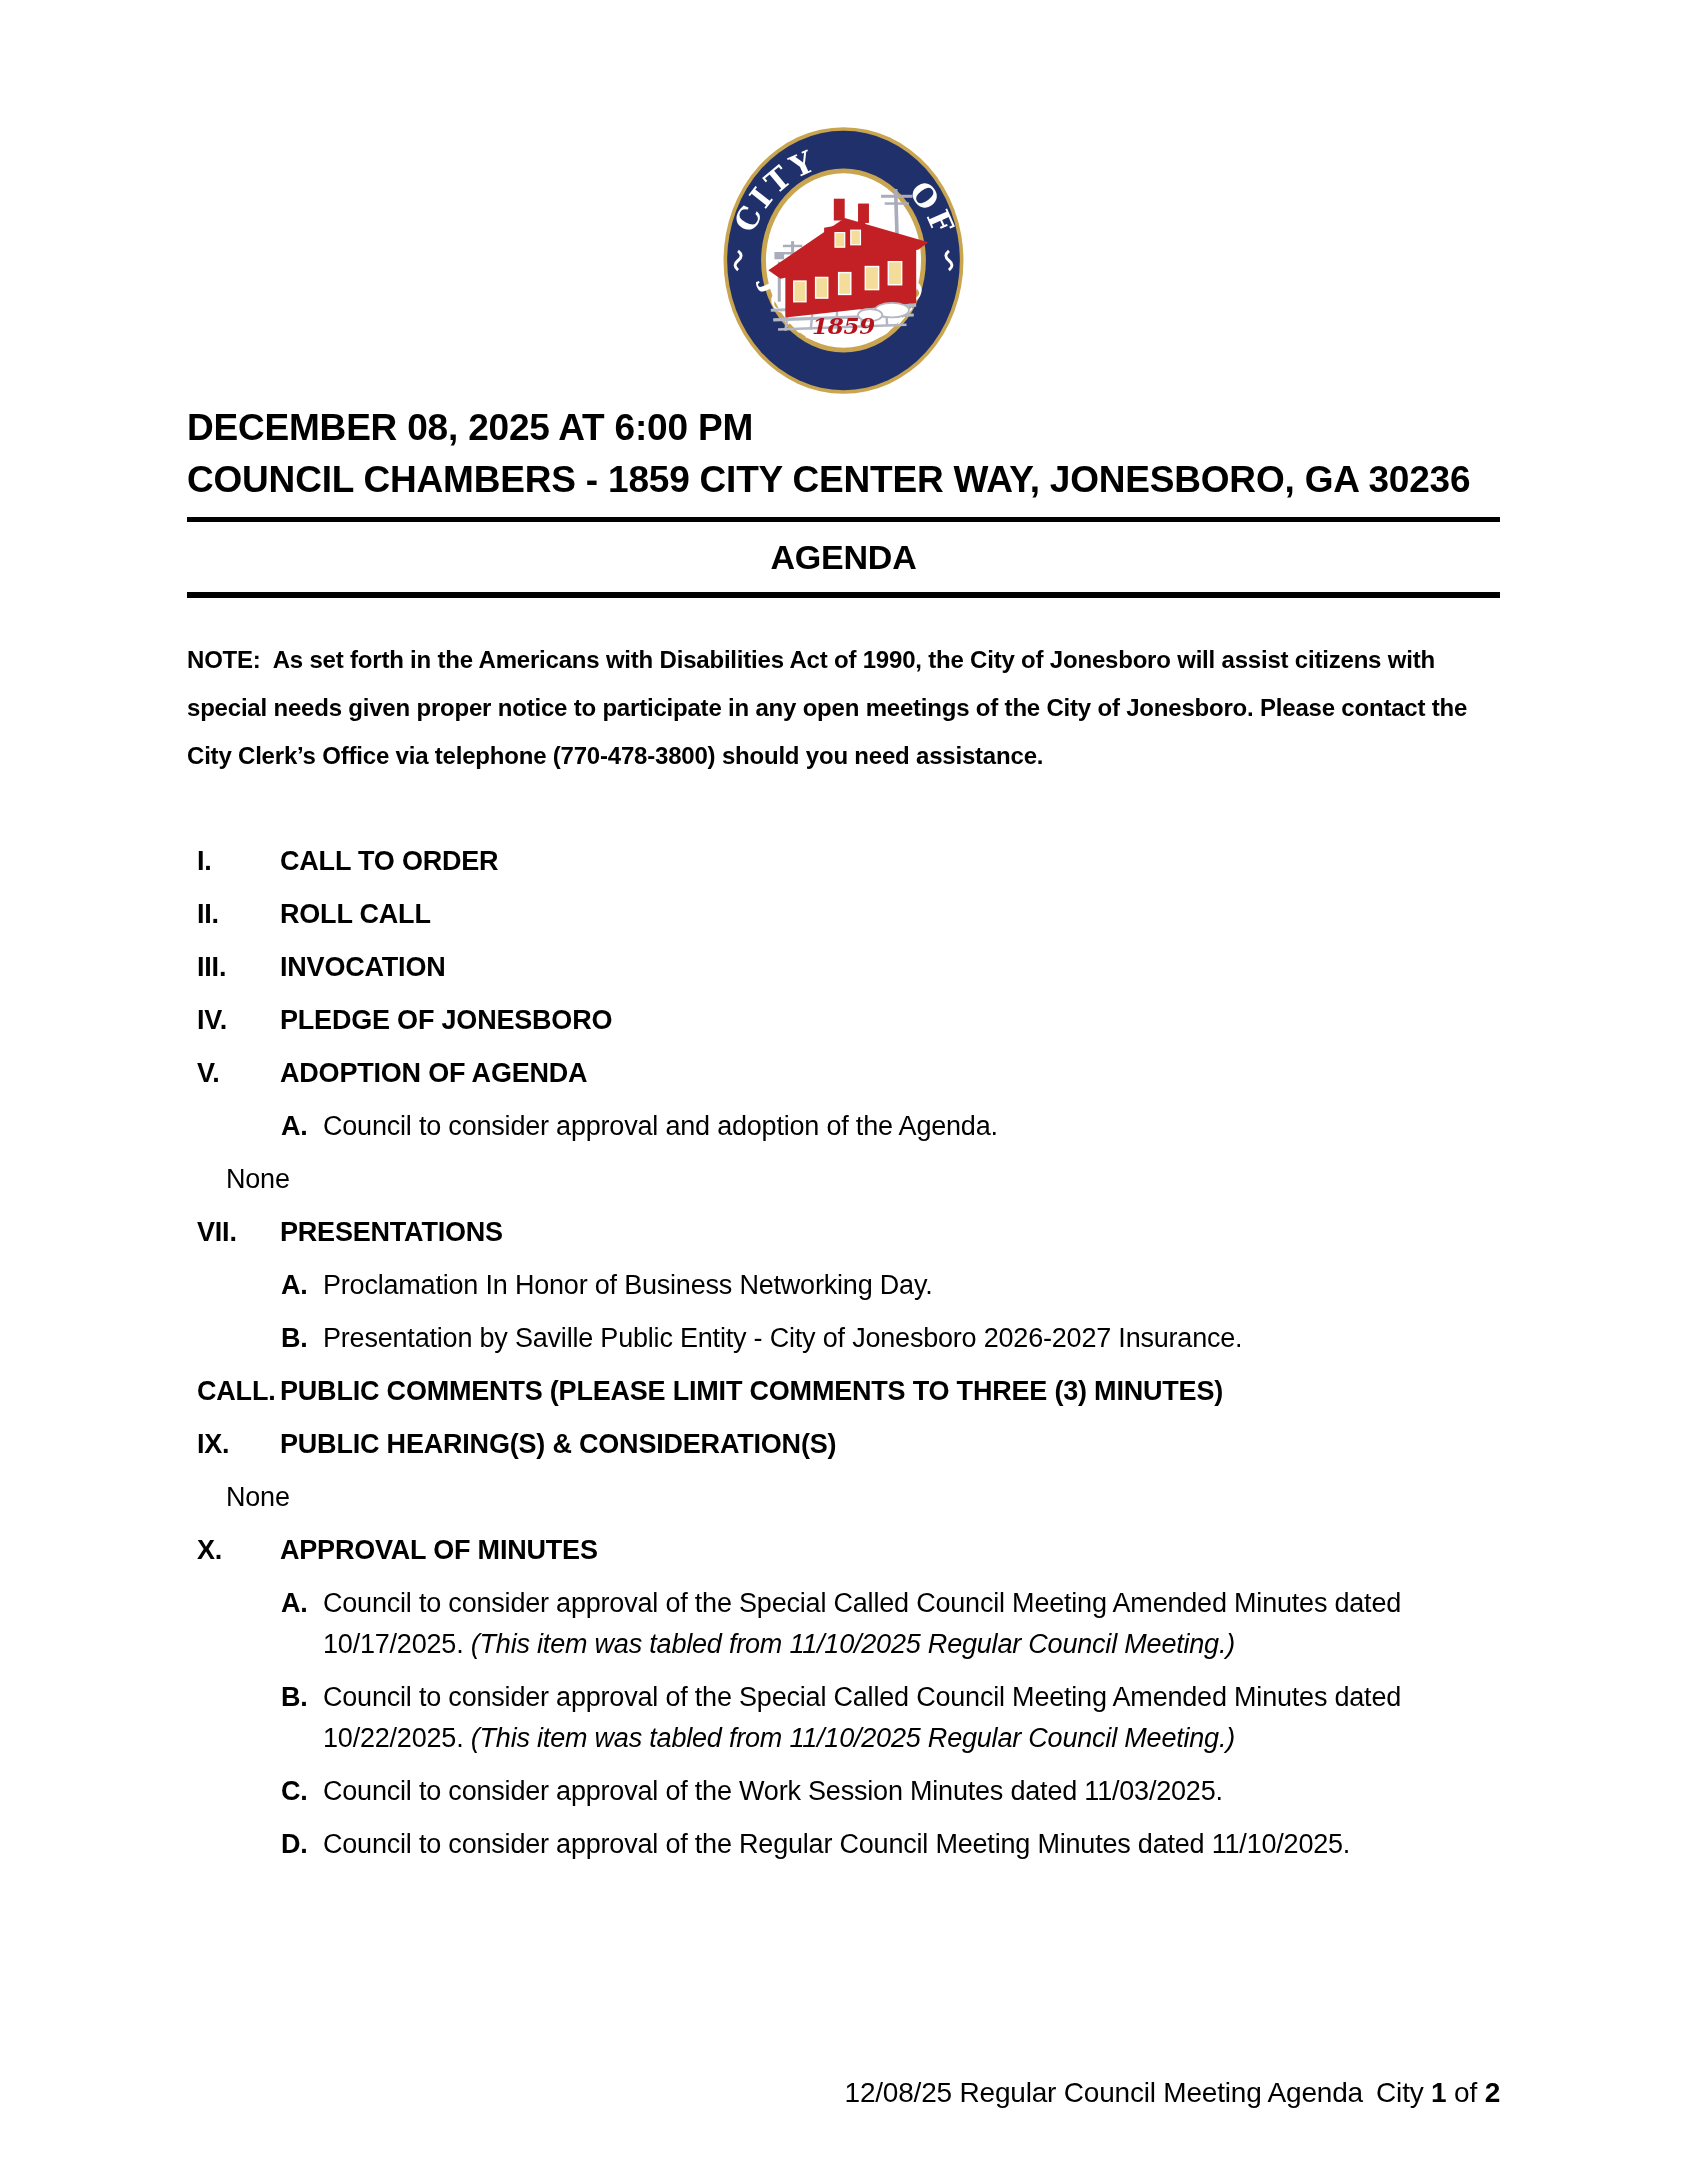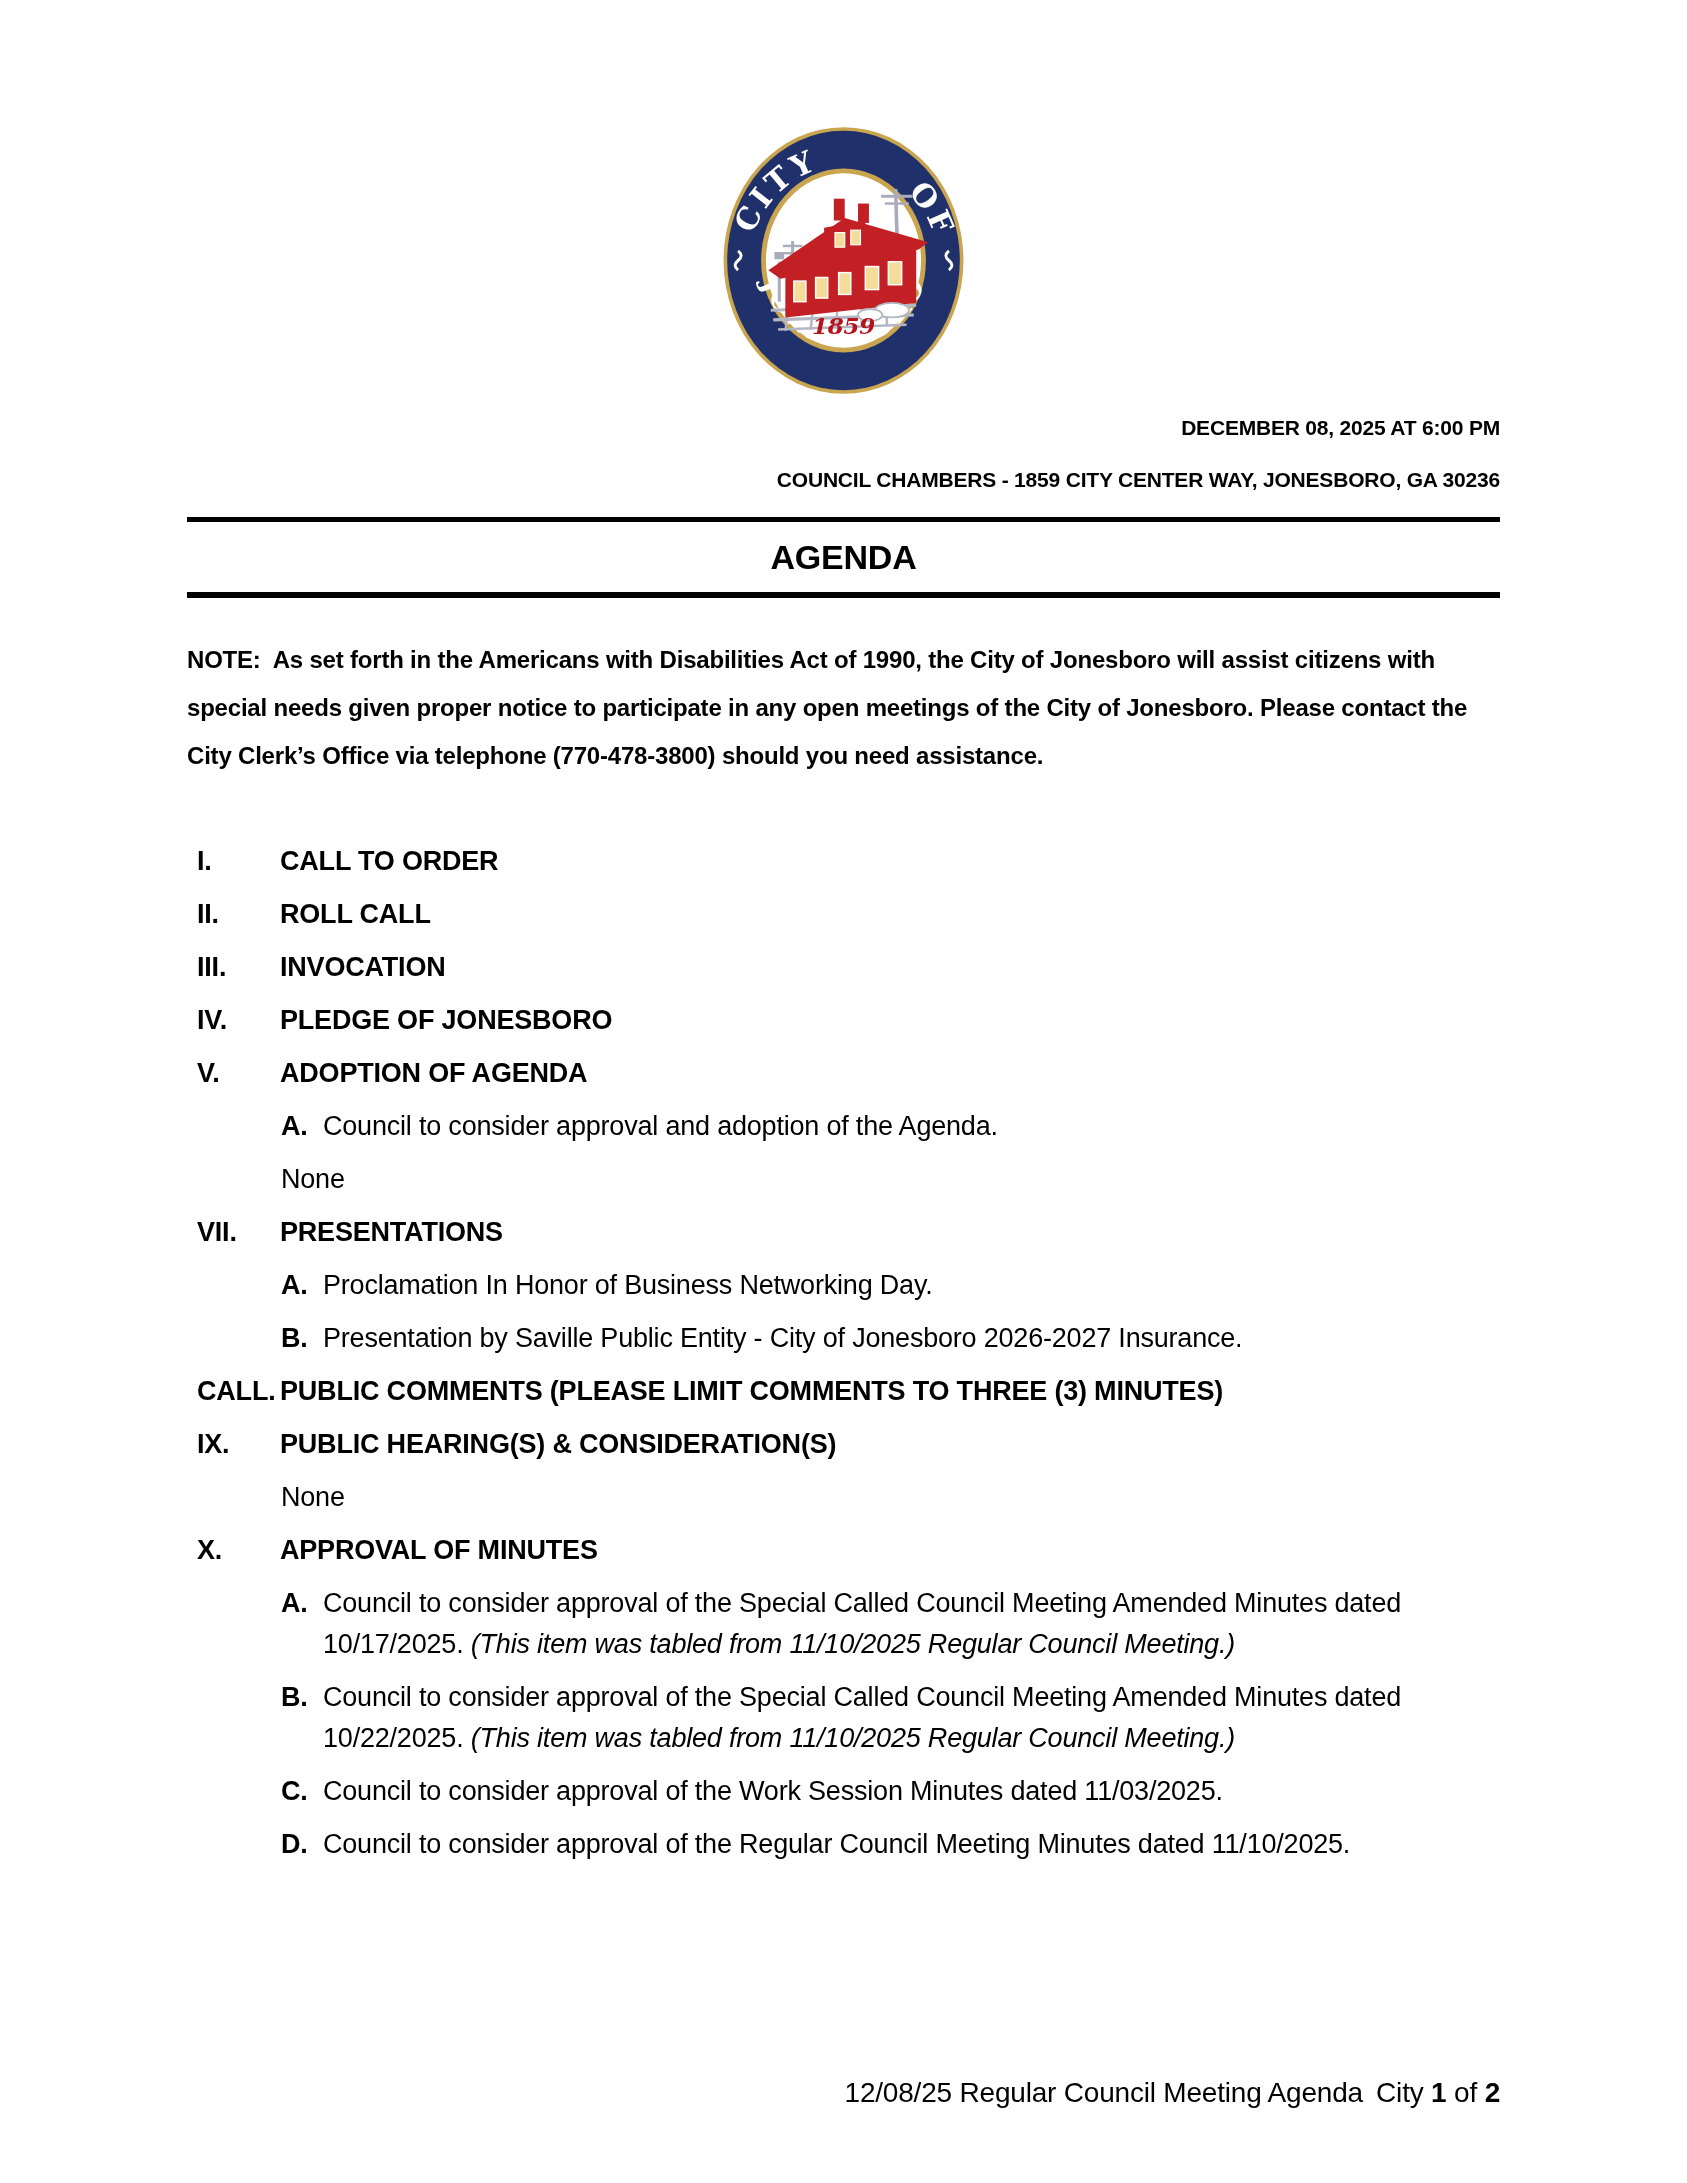--- a/index.html
+++ b/index.html
@@ -8,40 +8,40 @@
     font-family:"Liberation Sans",sans-serif;color:#000;
     letter-spacing:-0.2px;
   }
   .page{padding:126px 187px 0 187px;position:relative;height:2058px;box-sizing:border-box;}
   .seal{width:243px;height:269px;margin:0 auto;display:block;}
   .doc-title{
     text-align:center;font-size:34px;line-height:41px;font-weight:bold;
     margin:12px 0 0 0;
   }
   .doc-sub{
-    text-align:right;font-size:21px;line-height:32px;font-weight:bold;
+    text-align:left;font-size:37px;line-height:32px;font-weight:bold;
   }
   .sub-datetime{margin-top:17px;}
   .sub-location{margin-top:20px;}
   .rule{height:5.3px;background:#000;}
   .rule-top{margin-top:21px;}
   .agenda-heading{
     text-align:center;font-size:34px;line-height:41px;font-weight:bold;margin:14.6px 0;
   }
   .ada-note{
     margin:38px 0 0 0;font-weight:bold;font-size:24px;line-height:48px;
     white-space:pre-wrap;
   }
   .sections{margin-top:61px;font-size:27px;line-height:41px;}
   .srow{display:grid;grid-template-columns:93px 1fr;margin-bottom:12px;}
   .num{padding-left:10px;font-weight:bold;}
   .stitle{font-weight:bold;}
   .irow{display:grid;grid-template-columns:42px 1fr;margin-left:94px;margin-bottom:12px;}
   .letter{font-weight:bold;}
-  .nrow{margin-left:94px;margin-bottom:12px;}
+  .nrow{margin-left:39px;margin-bottom:12px;}
   .tabled{font-style:italic;}
   .footer{
     position:absolute;right:187px;bottom:74px;font-size:28px;line-height:33px;
     white-space:nowrap;
   }
   .fgap{display:inline-block;width:13.2px;}
   .fbold{font-weight:bold;}
 </style>
 </head>
 <body>

